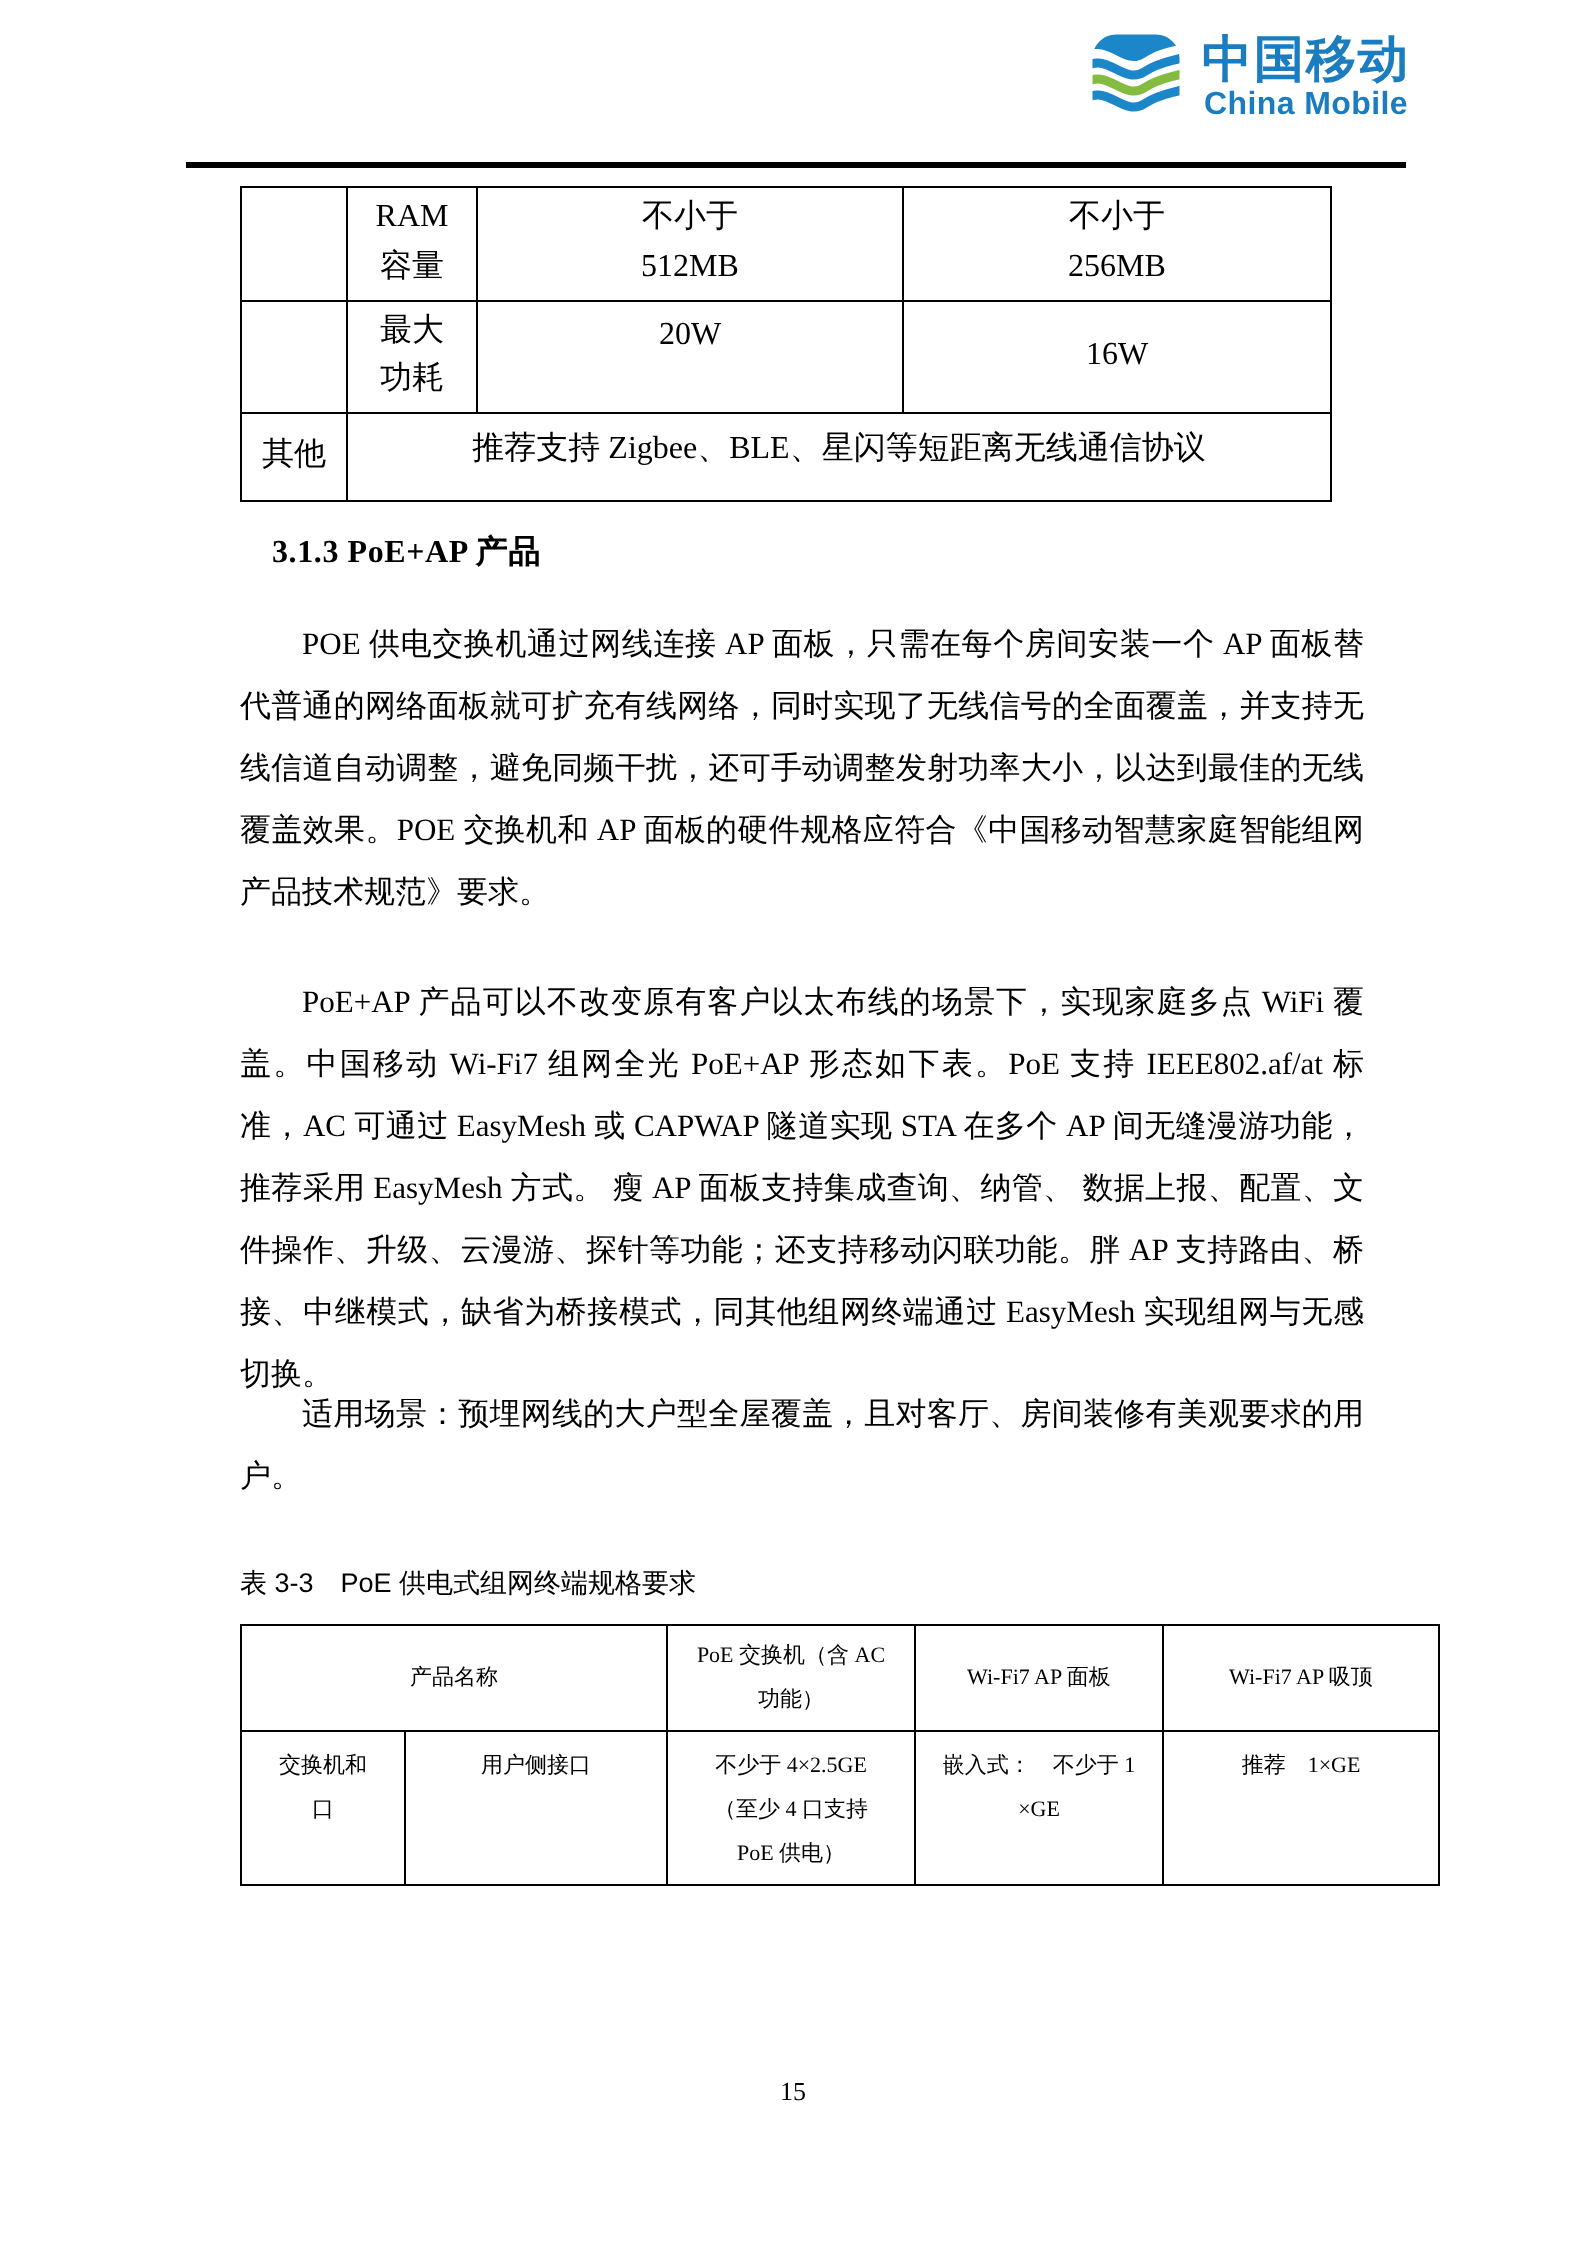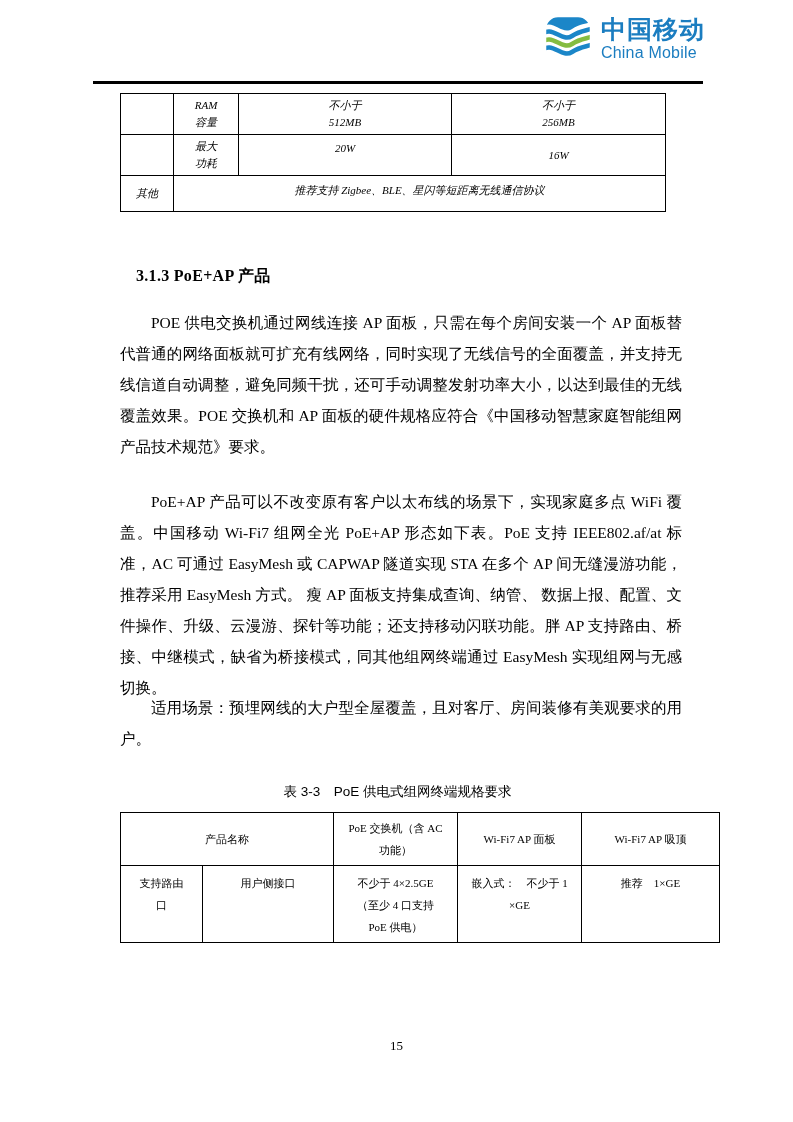--- a/index.html
+++ b/index.html
@@ -39,33 +39,34 @@
   .logo-mark {
     width: 50px;
     height: 50px;
     flex: 0 0 auto;
   }
   .logo-text {
     display: flex;
     flex-direction: column;
     justify-content: center;
     line-height: 1;
+    text-align: center;
   }
   .logo-cn {
     font-family: "DejaVu Sans", "Liberation Sans", sans-serif;
     font-size: 25px;
     font-weight: bold;
     color: #1b7dc0;
     letter-spacing: 1px;
     white-space: nowrap;
   }
   .logo-en {
     font-family: "Liberation Sans", "DejaVu Sans", sans-serif;
     font-size: 16px;
-    font-weight: normal;
+    font-weight: bold;
     color: #1b7dc0;
     letter-spacing: 0.2px;
     margin-top: 3px;
     white-space: nowrap;
   }
   .header-rule {
     position: absolute;
     left: 93px;
     top: 81px;
     width: 610px;
@@ -94,21 +95,21 @@
   .doc-table td.blank {
     padding: 0;
   }
 
   
   #table-specs-continued {
     left: 120px;
     top: 93px;
     width: 545px;
   }
-  #table-specs-continued td { font-size: 11px; font-style: italic; }
+  #table-specs-continued td { font-size: 16px; }
 
   
   #table-poe-terminal {
     left: 120px;
     top: 812px;
     width: 555px;
   }
   #table-poe-terminal td {
     font-size: 11px;
     line-height: 2.0;
@@ -141,21 +142,20 @@
   }
   #para-poe-switch { top: 307px; }
   #para-poe-ap     { top: 486px; }
   #para-scenario   { top: 692px; }
 
   .table-caption {
     position: absolute;
     left: 120px;
     top: 783px;
     width: 555px;
-    text-align: center;
     font-size: 13.5px;
     font-family: "Liberation Sans", "DejaVu Sans", sans-serif;
     white-space: pre;
   }
 
   .page-number {
     position: absolute;
     left: 0;
     top: 1038px;
     width: 793px;
@@ -251,21 +251,21 @@
     </colgroup>
     <tbody>
       <tr>
         <td colspan="2">产品名称</td>
         <td class="cell-two-line">PoE 交换机（含 AC
 功能）</td>
         <td>Wi-Fi7 AP 面板</td>
         <td>Wi-Fi7 AP 吸顶</td>
       </tr>
       <tr>
-        <td class="cell-two-line top" style="padding-top:6px">支持路由
+        <td class="cell-two-line top" style="padding-top:6px">交换机和
 口</td>
         <td class="top" style="padding-top:6px">用户侧接口</td>
         <td class="cell-two-line top" style="padding-top:6px">不少于 4×2.5GE
 （至少 4 口支持
 PoE 供电）</td>
         <td class="cell-two-line top" style="padding-top:6px">嵌入式：　不少于 1
 ×GE</td>
         <td class="top" style="padding-top:6px">推荐　1×GE</td>
       </tr>
     </tbody>

